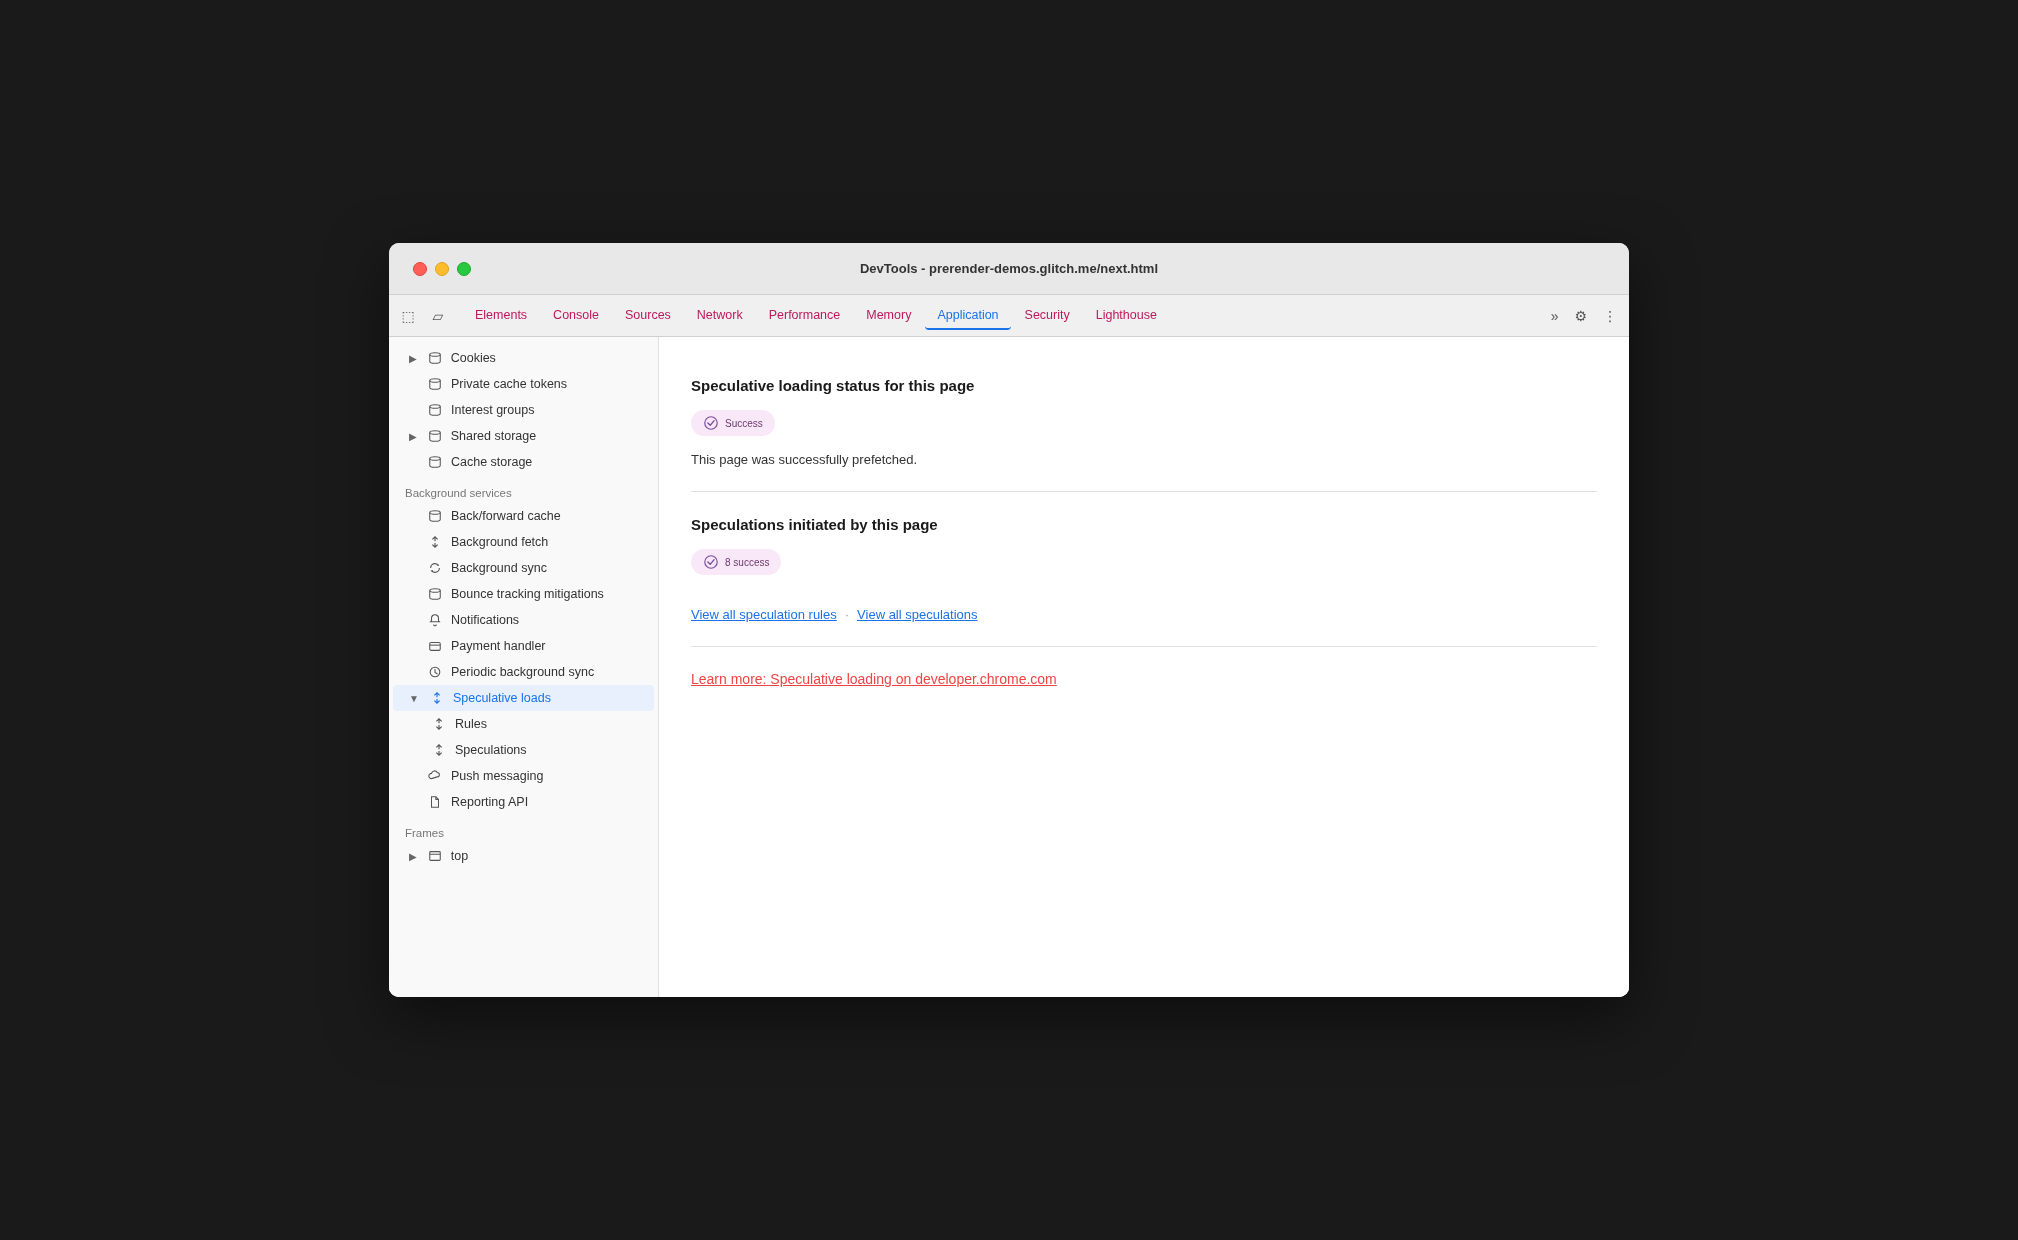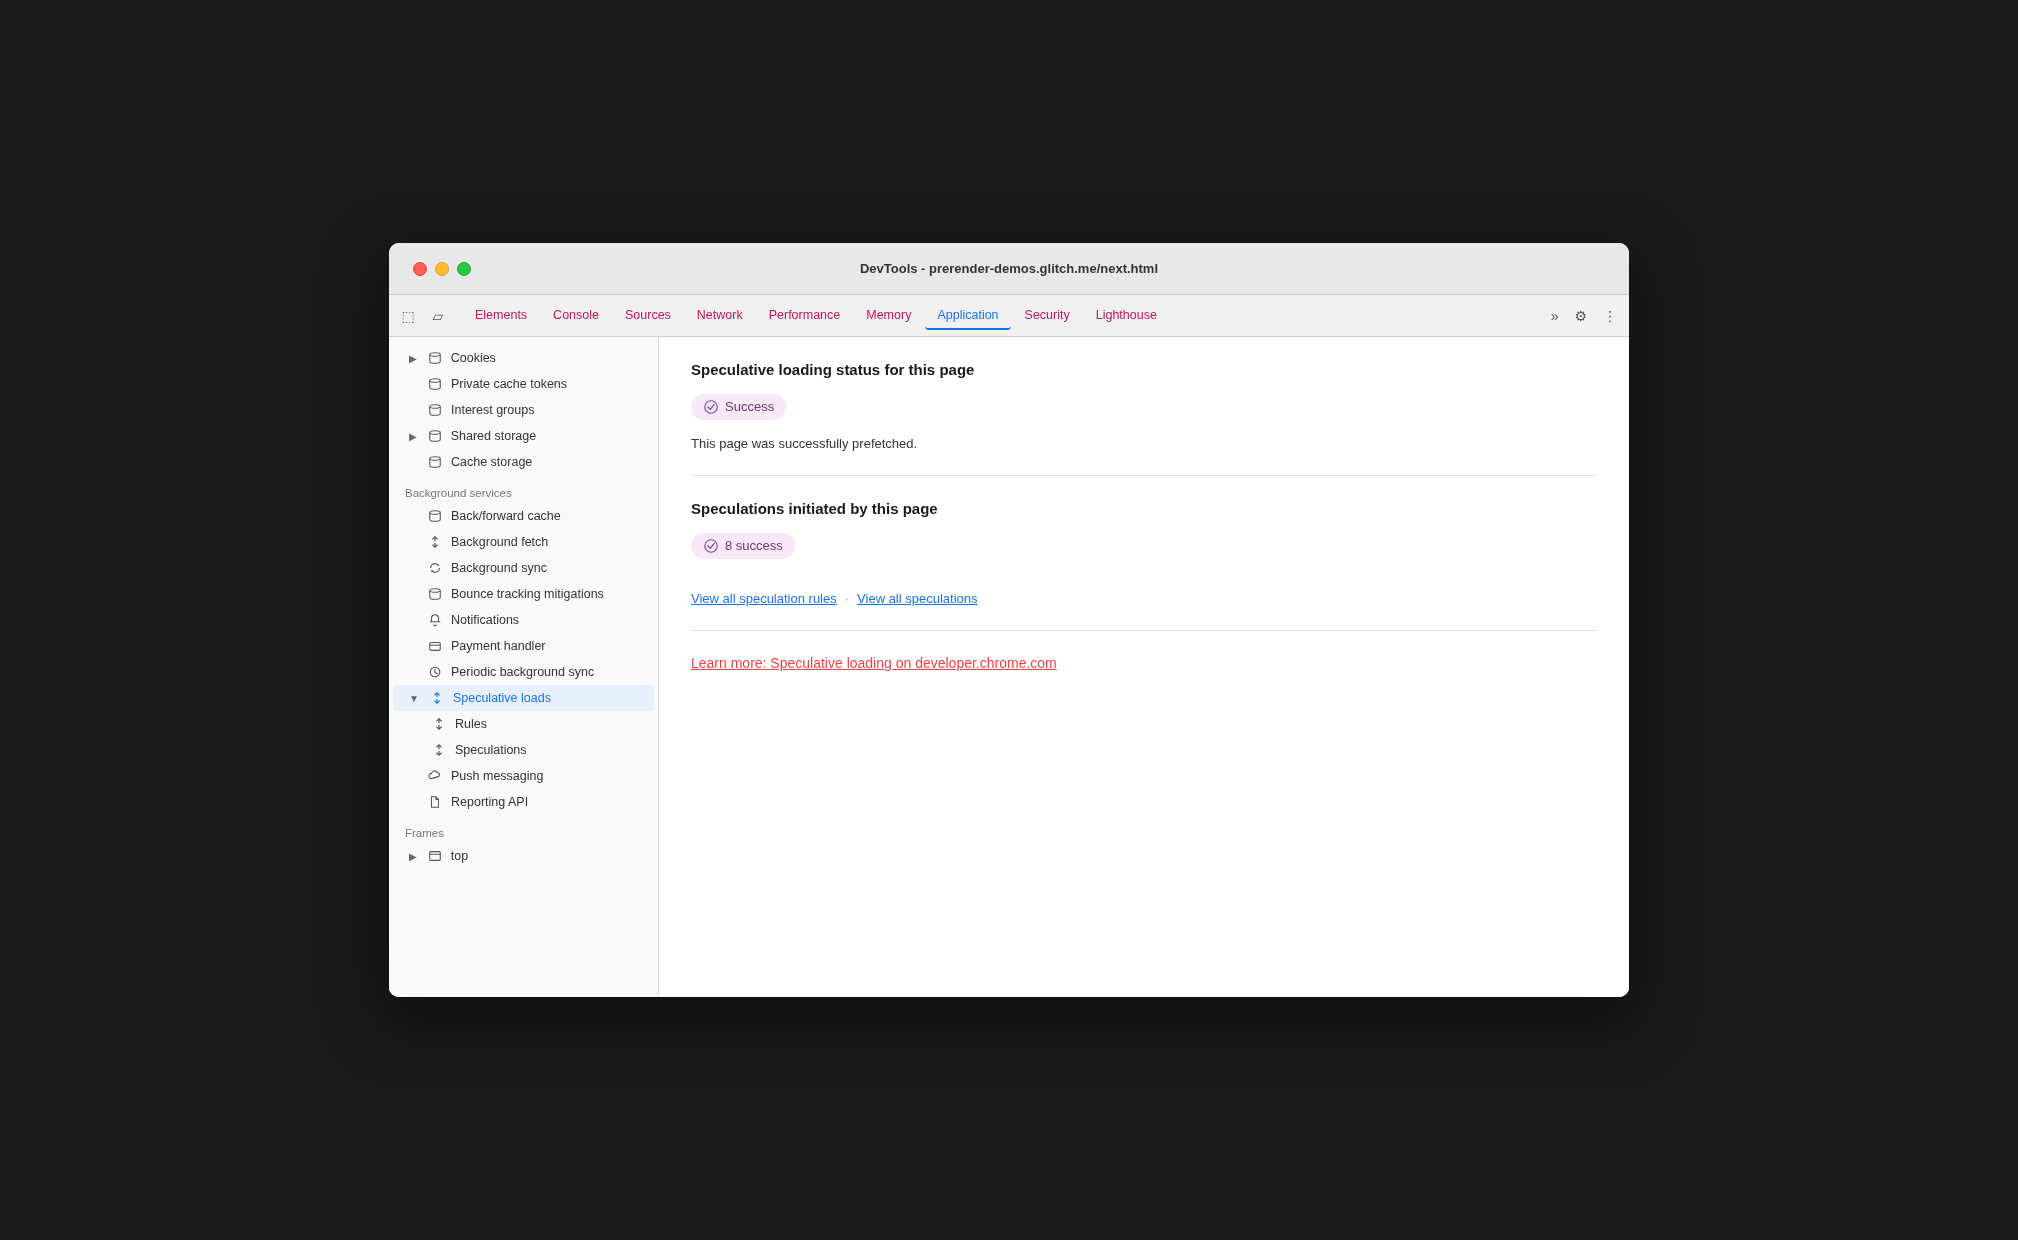--- a/index.html
+++ b/index.html
@@ -178,21 +178,21 @@
 
     .arrow-icon {
       font-size: 10px;
       color: #666;
       margin-right: 2px;
     }
 
     
     .content {
       flex: 1;
-      padding: 24px 32px;
+      padding: 40px 32px;
       overflow-y: auto;
       background: white;
     }
 
     .section {
       margin-bottom: 0;
     }
 
     .section-divider {
       border: none;
@@ -202,24 +202,25 @@
 
     .section-title {
       font-size: 15px;
       font-weight: 700;
       color: #1a1a1a;
       margin-bottom: 16px;
     }
 
     .badge {
       display: inline-flex;
+      align-items: center;
       gap: 6px;
       padding: 5px 12px;
       border-radius: 20px;
-      font-size: 13px;
+      font-size: 10px;
       font-weight: 500;
       margin-bottom: 16px;
     }
 
     .badge.success {
       background: #f8e8f8;
       color: #6b3a6b;
     }
 
     .badge-icon {

